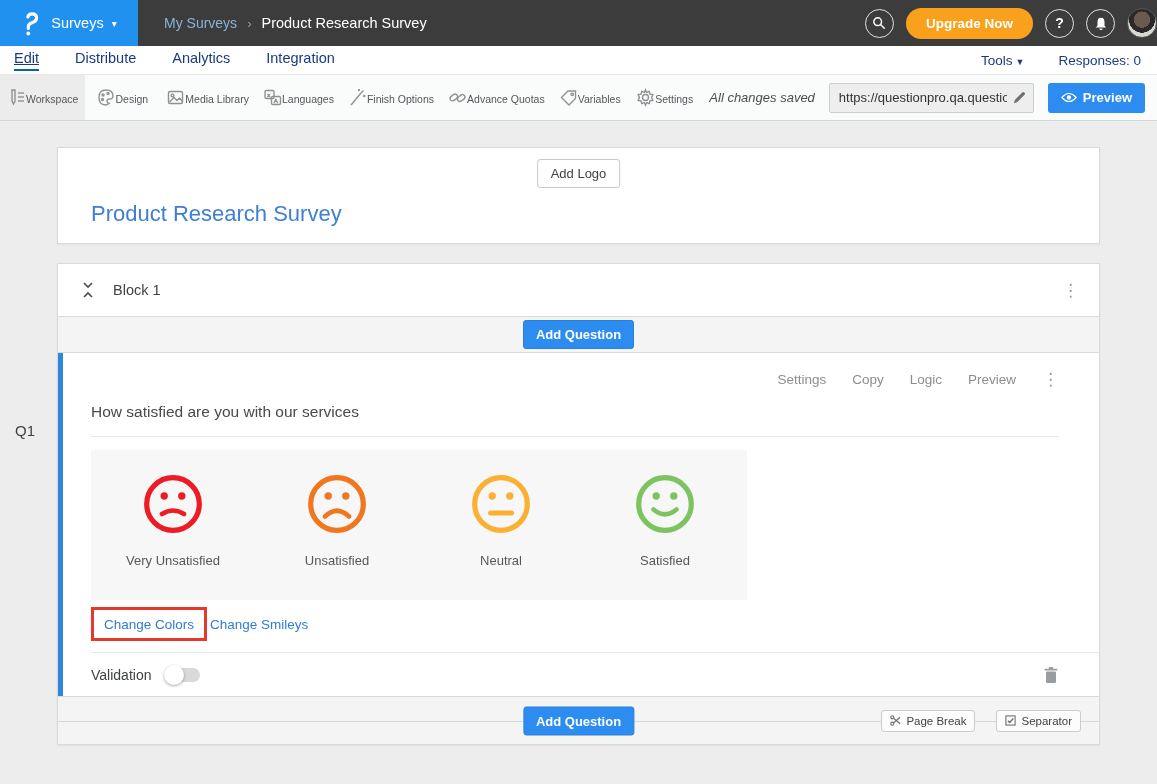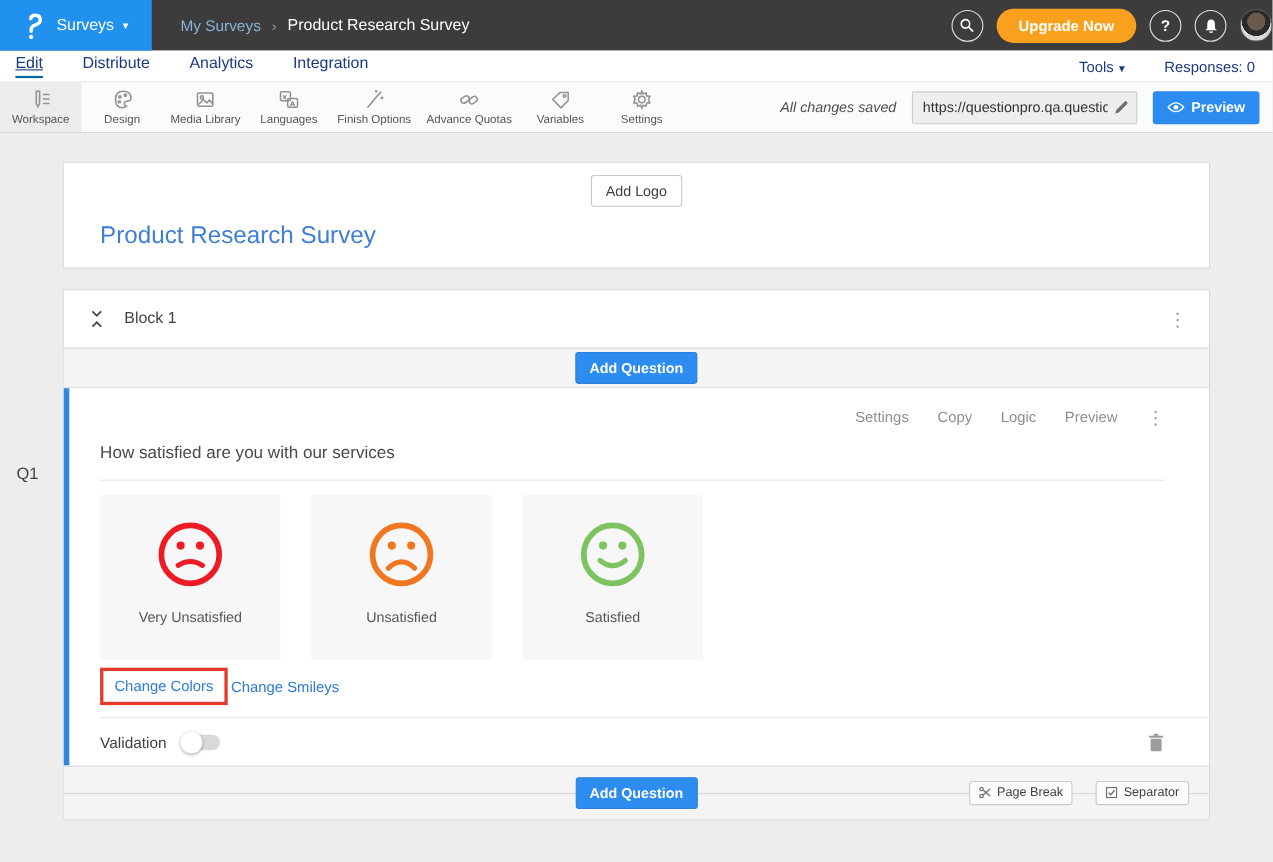--- a/index.html
+++ b/index.html
@@ -22,21 +22,21 @@
   
   .tabrow { height:28px; background:#fff; display:flex; align-items:center; padding:0 14px; }
   .tabs { display:flex; gap:36px; }
   .tab { font-size:14.5px; color:#1a3b80; font-weight:500; cursor:pointer; padding-bottom:3px; }
   .tab.active { border-bottom:2px solid #0369a1;text-decoration:underline; }
   .tabrow-right { margin-left:auto; display:flex; align-items:center; gap:34px; font-size:13.5px; color:#1a3b80; font-weight:500; padding-right:2px; }
   .tools-caret { font-size:9px; margin-left:3px; }
 
   
   .toolbar { height:47px; background:#fafbfb; border-top:1px solid #e8e9ea; border-bottom:1px solid #d6d7d8; display:flex; align-items:stretch; }
-  .tool-item { min-width:74px; padding:0 7px; display:flex; flex-direction:column; align-items:center; justify-content:center; cursor:pointer; }
+  .tool-item { min-width:74px; padding:0 7px; display:flex; flex-direction:row; align-items:center; justify-content:center; cursor:pointer; }
   .tool-item.active { background:#ececec; }
   .tool-item svg { width:19px; height:19px; stroke:#8f9295; fill:none; stroke-width:1.4; }
   .tool-label { font-size:10.5px; color:#53565a; margin-top:3px; white-space:nowrap; }
   .toolbar-right { margin-left:auto; display:flex; align-items:center; gap:14px; padding-right:12px; }
   .save-status { font-style:italic; font-size:13px; color:#4b4e51; }
   .url-wrap { position:relative; }
   .url-input { width:205px; height:30px; background:#eeeeee; border:1px solid #cccccc; border-radius:2px; font-size:13px; color:#333; padding:0 26px 0 9px; font-family:inherit; }
   .pencil-icon { position:absolute; right:7px; top:7px; width:15px; height:15px; cursor:pointer; }
   .preview-btn { height:30px; background:#2d8cf0; border:none; border-radius:3px; color:#fff; font-size:13px; font-weight:bold; padding:0 13px; display:flex; align-items:center; gap:6px; cursor:pointer; font-family:inherit; }
 
@@ -55,21 +55,21 @@
   .aq-strip { background:#f4f4f5; border-top:1px solid #d9dadb; border-bottom:1px solid #d9dadb; height:37px; display:flex; align-items:center; justify-content:center; }
   .add-q-btn { background:#2d8cf0; border:1px solid #2a80da; border-radius:3px; color:#fff; font-size:13px; font-weight:bold; padding:6px 12px; cursor:pointer; font-family:inherit; }
 
   
   .question { position:relative; background:#fff; padding-left:33px; }
   .blue-bar { position:absolute; left:0; top:0; bottom:0; width:5px; background:#2e86dd; }
   .q-actions { display:flex; justify-content:flex-end; align-items:center; gap:26px; padding:18px 40px 0 0; font-size:13.5px; color:#8b8e91; }
   .q-action { cursor:pointer; }
   .q-title { margin-top:15px; font-size:15.5px; color:#47494c; font-weight:500; cursor:text; }
   .q-rule { margin:15px 40px 0 0; border:none; border-top:1px solid #e5e6e7; }
-  .tiles { display:flex; gap:28px; margin-top:13px; }
+  .tiles { display:flex; gap:0; margin-top:13px; }
   .tile { width:164px; height:150px; background:#f7f7f8; display:flex; flex-direction:column; align-items:center; cursor:pointer; }
   .tile svg { margin-top:22px; }
   .tile-label { margin-top:17px; font-size:13px; color:#55585a; }
   .links-row { display:flex; justify-content:flex-start; align-items:center; margin:7px 53px 0 0; }
   .hl-box { border:3px solid #e5392b; padding:5px 10px; margin-right:3px; }
   .change-link { font-size:13.5px; color:#2e7cd6; cursor:pointer; white-space:nowrap; }
   .validation-row { margin-top:11px; border-top:1px solid #e5e6e7; height:44px; display:flex; align-items:center; padding-right:40px; }
   .validation-label { font-size:14px; color:#3f4245; }
   .toggle { position:relative; width:34px; height:14px; background:#d9d9d9; border-radius:7px; margin-left:15px; cursor:pointer; }
   .toggle .knob { position:absolute; left:-2px; top:-3px; width:20px; height:20px; background:#fff; border-radius:50%; box-shadow:0 1px 3px rgba(0,0,0,.35); }
@@ -273,20 +273,29 @@
             <svg width="64" height="64" viewBox="0 0 64 64">
               <circle cx="32" cy="32" r="26.3" fill="none" stroke="#f0761f" stroke-width="5.2"></circle>
               <circle cx="23.2" cy="24" r="3.7" fill="#f0761f"></circle>
               <circle cx="40.8" cy="24" r="3.7" fill="#f0761f"></circle>
               <path d="M20 44.5 Q32 33 44 44.5" fill="none" stroke="#f0761f" stroke-width="4.6" stroke-linecap="round"></path>
             </svg>
             <div class="tile-label">Unsatisfied</div>
           </div>
           <div class="tile">
             <svg width="64" height="64" viewBox="0 0 64 64">
+              <circle cx="32" cy="32" r="26.3" fill="none" stroke="#fbb034" stroke-width="5.2"></circle>
+              <circle cx="23.2" cy="24" r="3.7" fill="#fbb034"></circle>
+              <circle cx="40.8" cy="24" r="3.7" fill="#fbb034"></circle>
+              <line x1="21.5" y1="41" x2="42.5" y2="41" stroke="#fbb034" stroke-width="5" stroke-linecap="round"></line>
+            </svg>
+            <div class="tile-label">Neutral</div>
+          </div>
+          <div class="tile">
+            <svg width="64" height="64" viewBox="0 0 64 64">
               <circle cx="32" cy="32" r="26.3" fill="none" stroke="#7dc360" stroke-width="5.2"></circle>
               <circle cx="23.2" cy="24" r="3.7" fill="#7dc360"></circle>
               <circle cx="40.8" cy="24" r="3.7" fill="#7dc360"></circle>
               <path d="M20.5 37.5 Q32 47 43.5 37.5" fill="none" stroke="#7dc360" stroke-width="4.6" stroke-linecap="round"></path>
             </svg>
             <div class="tile-label">Satisfied</div>
           </div>
         </div>
 
       <div class="links-row">

